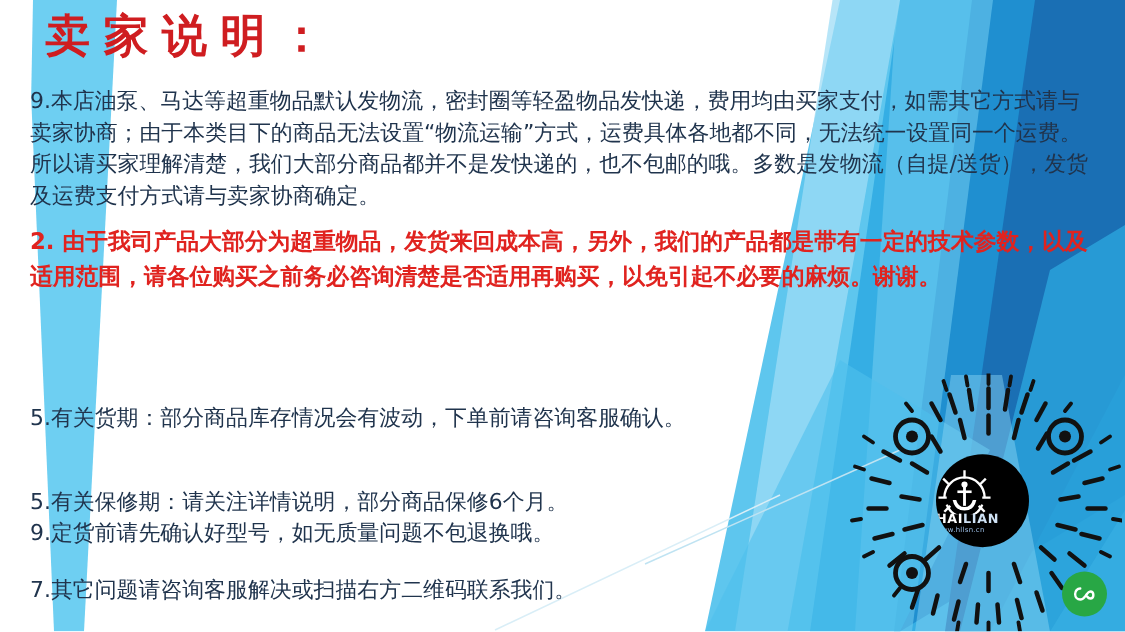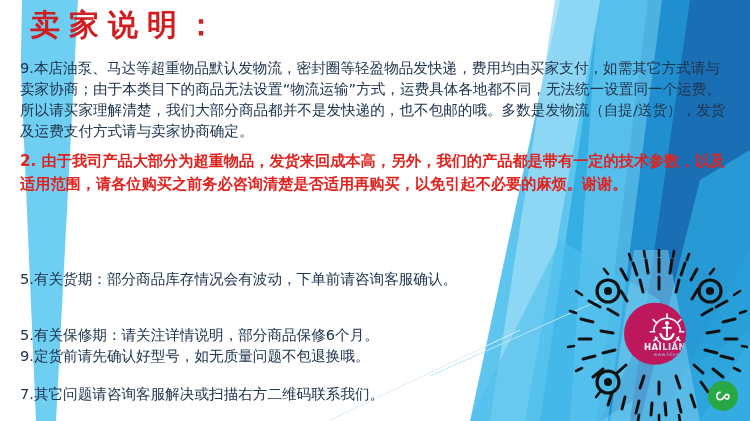--- a/index.html
+++ b/index.html
@@ -78,24 +78,24 @@
   }
   #qr-svg { display: block; }
   .logo-wrap {
     position: absolute;
     left: 50%;
     top: 50%;
     transform: translate(-50%, -52%);
     width: 62px;
     height: 62px;
     border-radius: 50%;
-    background: #be185d;
+    background: #000000;
     display: flex;
     flex-direction: column;
-    align-items: flex-end;
+    align-items: flex-start;
     justify-content: center;
     overflow: hidden;
   }
   .logo-mark { width: 38px; height: 30px; margin-top: 2px; }
   .logo-text {
     font-size: 8.5px;
     font-weight: bold;
     letter-spacing: 0.4px;
     line-height: 9px;
     margin-top: 0px;

